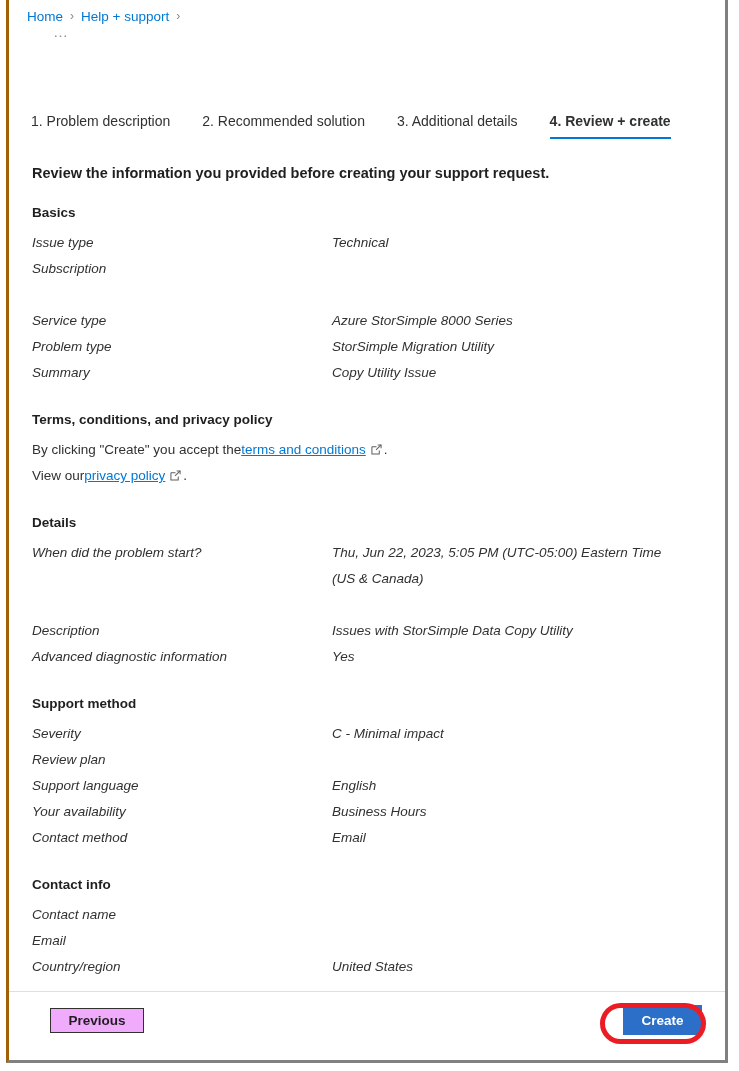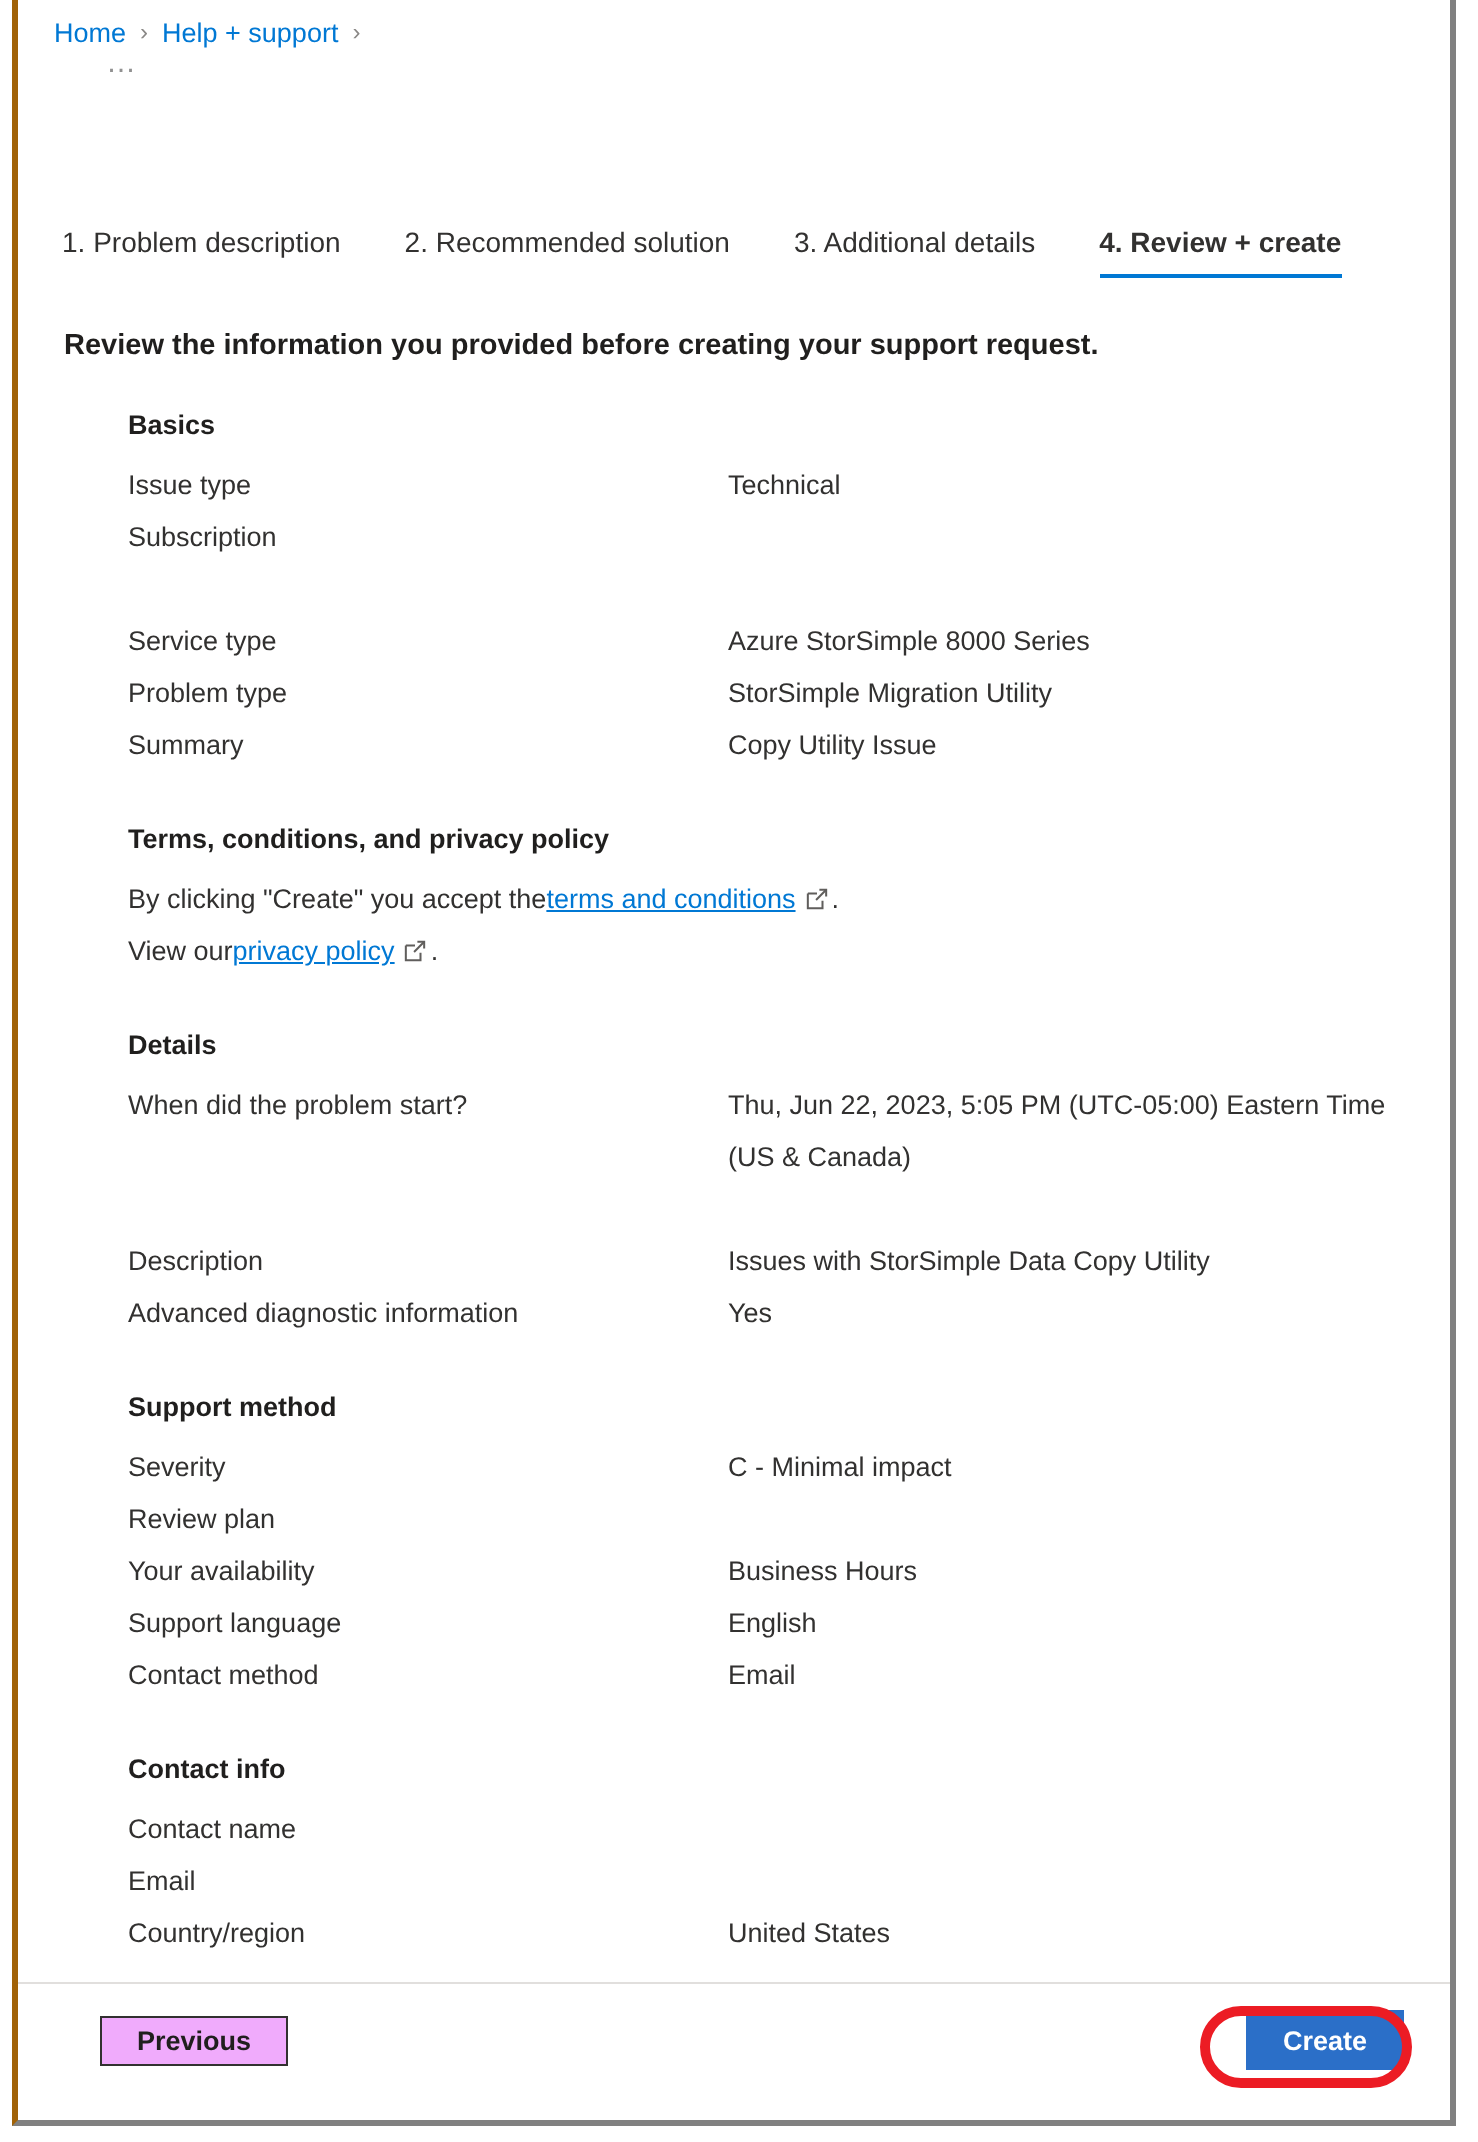--- a/index.html
+++ b/index.html
@@ -112,33 +112,34 @@
 
   
   #content {
     position: absolute;
     left: 0;
     top: 205px;
     right: 0;
     bottom: 78px;
     overflow: hidden;
   }
-  .section { margin-bottom: 0px; margin-left: 32px; }
+  .section { margin-bottom: 0px; }
   .section-title {
     font-size: 13.5px;
     font-weight: bold;
     color: #201f1e;
     margin: 0 0 10px 23px;
   }
   .row {
     display: flex;
     margin-left: 23px;
     padding: 0;
     min-height: 26px;
     align-items: flex-start;
+    font-style: italic;
   }
   .row-label {
     width: 300px;
     flex: 0 0 300px;
     font-size: 13.5px;
     color: #323130;
     line-height: 26px;
   }
   .row-value {
     font-size: 13.5px;
@@ -339,26 +340,26 @@
       <div class="section-title">Support method</div>
       <div class="row">
         <div class="row-label">Severity</div>
         <div class="row-value">C - Minimal impact</div>
       </div>
       <div class="row">
         <div class="row-label">Review plan</div>
         <div class="row-value"></div>
       </div>
       <div class="row">
+        <div class="row-label">Support language</div>
+        <div class="row-value">English</div>
+      </div>
+      <div class="row">
         <div class="row-label">Your availability</div>
         <div class="row-value">Business Hours</div>
-      </div>
-      <div class="row">
-        <div class="row-label">Support language</div>
-        <div class="row-value">English</div>
       </div>
       <div class="row">
         <div class="row-label">Contact method</div>
         <div class="row-value">Email</div>
       </div>
     </div>
 
     <div class="section-gap"></div>
 
     <div class="section">

